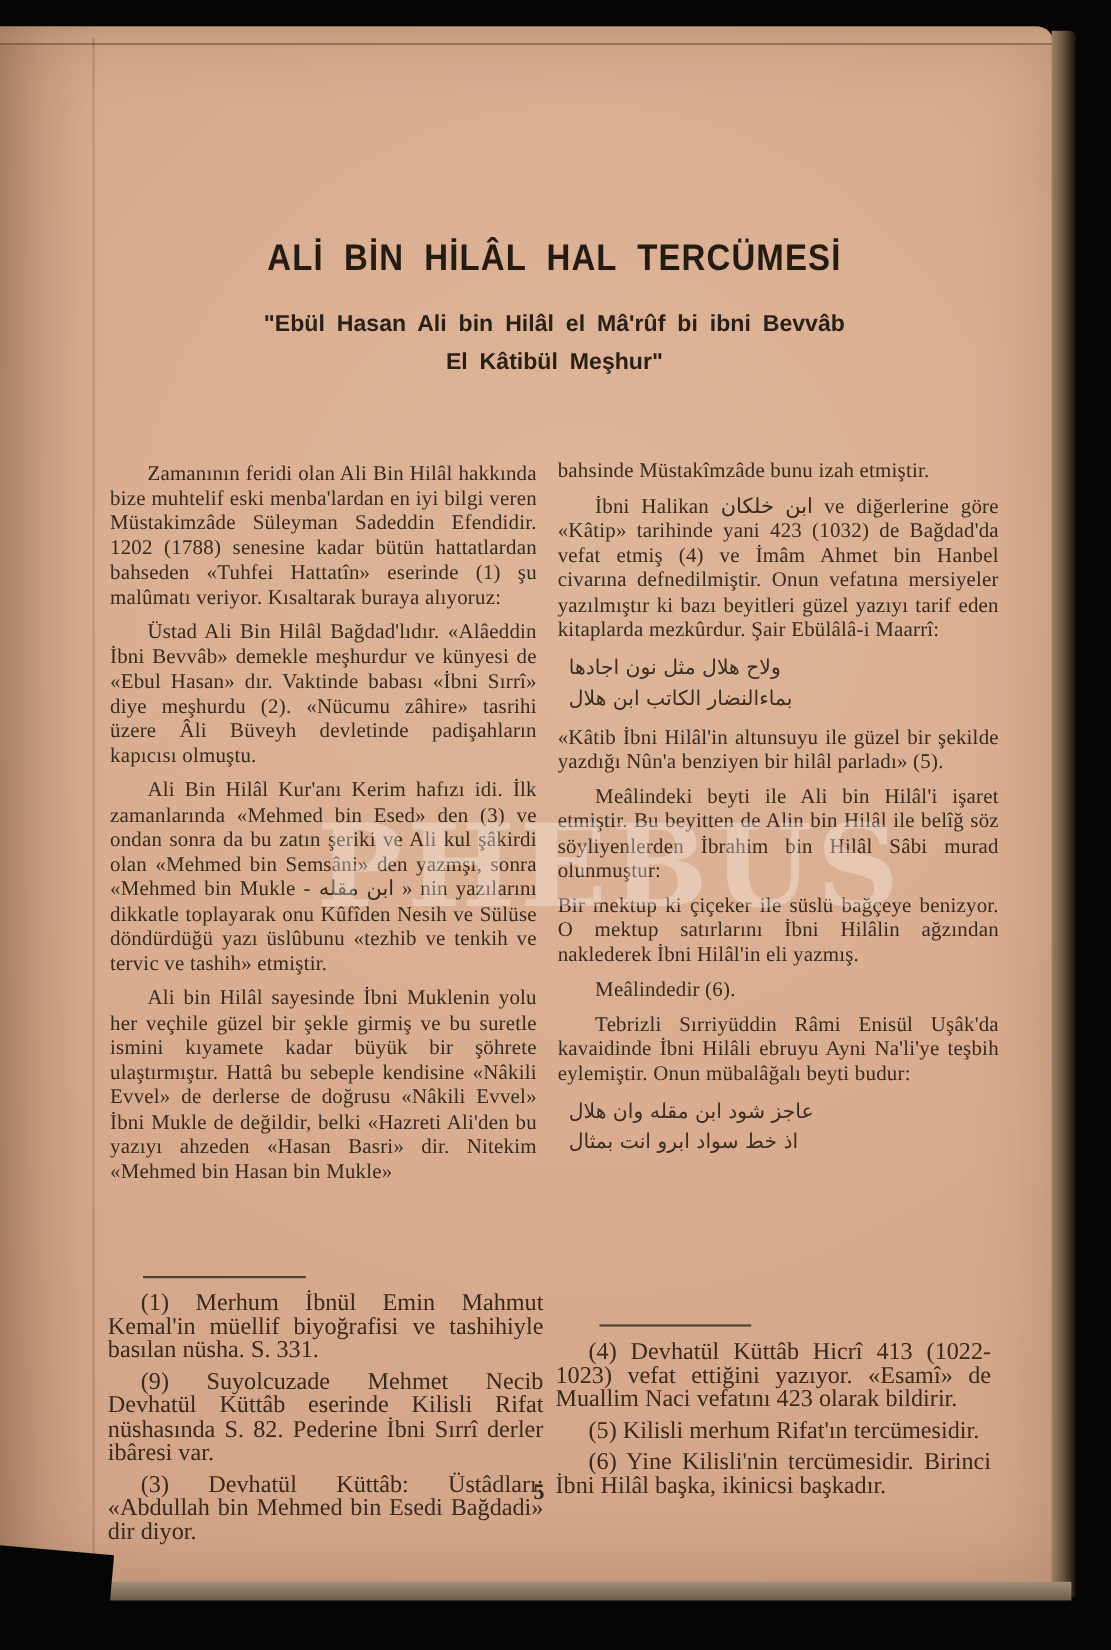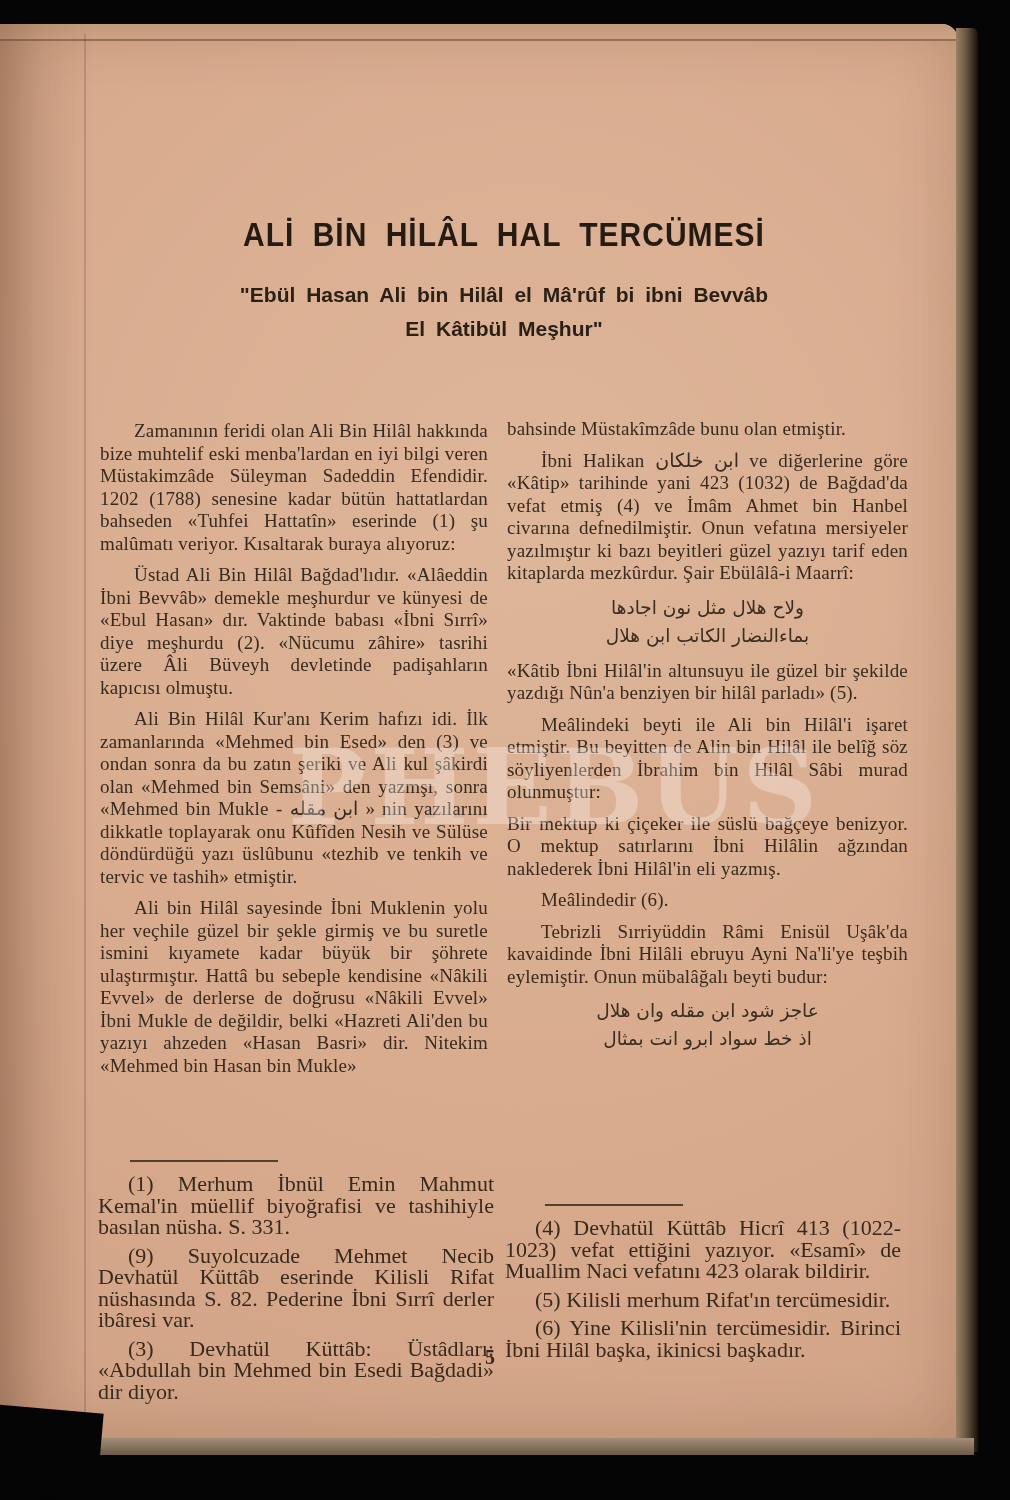--- a/index.html
+++ b/index.html
@@ -57,21 +57,21 @@
   .column{
     position:absolute;top:368px;height:772px;overflow:hidden;
     font-size:19px;line-height:22.5px;text-align:justify;
     color:#372a1f;letter-spacing:0.2px;margin-top:28px;
   }
   .col-left{left:100px;width:388px;}
   .col-right{left:507px;width:401px;top:366px;height:812px;}
   .para{margin:0 0 9px 0;}
   .para.indent{text-indent:34px;}
   .verse{
-    direction:rtl;text-align:center;
+    direction:rtl;text-align:left;
     font-family:"DejaVu Sans",sans-serif;
     font-size:18.5px;line-height:28px;color:#3b2d21;
     margin:5px 0 10px 0;letter-spacing:0;
   }
   .verse div{padding:0 10px;}
 
   .footnotes{
     position:absolute;width:396px;
     font-size:22px;line-height:21.5px;text-align:justify;color:#38291d;
   }
@@ -110,21 +110,21 @@
     </div>
   </div>
 
   <div class="column col-left" id="col-left">
       <div class="para indent">Zamanının feridi olan  Ali Bin Hilâl hakkında bize muhtelif eski menba'lardan en iyi bilgi veren  Müstakimzâde Süleyman Sadeddin Efendidir. 1202 (1788) senesine kadar bütün hattatlardan bahseden «Tuhfei Hattatîn» eserinde (1) şu malûmatı veriyor. Kısaltarak buraya alıyoruz:</div>
       <div class="para indent">Üstad  Ali Bin Hilâl  Bağdad'lıdır. «Alâeddin İbni Bevvâb» demekle meşhurdur ve künyesi de «Ebul Hasan» dır. Vaktinde babası  «İbni Sırrî» diye meşhurdu (2). «Nücumu zâhire» tasrihi üzere Âli Büveyh devletinde  padişahların kapıcısı olmuştu.</div>
       <div class="para indent">Ali Bin Hilâl  Kur'anı Kerim hafızı idi. İlk zamanlarında «Mehmed bin Esed» den (3) ve ondan sonra da bu zatın şeriki ve Ali kul şâkirdi olan «Mehmed bin Semsâni» den yazmşı,  sonra  «Mehmed bin Mukle - ابن مقله » nin  yazılarını  dikkatle toplayarak onu Kûfîden Nesih ve Sülüse döndürdüğü  yazı  üslûbunu  «tezhib  ve tenkih ve tervic ve tashih» etmiştir.</div>
       <div class="para indent">Ali bin Hilâl sayesinde İbni Muklenin yolu her veçhile güzel bir şekle girmiş ve bu suretle ismini kıyamete kadar büyük bir şöhrete ulaştırmıştır. Hattâ bu sebeple kendisine «Nâkili Evvel» de derlerse de  doğrusu  «Nâkili Evvel»  İbni Mukle de değildir, belki «Hazreti Ali'den bu yazıyı ahzeden «Hasan Basri» dir. Nitekim «Mehmed bin Hasan bin Mukle»</div>
     </div>
   <div class="column col-right" id="col-right">
-      <div class="para">bahsinde Müstakîmzâde bunu olan etmiştir.</div>
+      <div class="para">bahsinde Müstakîmzâde bunu izah etmiştir.</div>
       <div class="para indent">İbni Halikan ابن خلكان  ve diğerlerine göre «Kâtip» tarihinde yani 423 (1032) de Bağdad'da vefat etmiş (4) ve İmâm Ahmet bin Hanbel civarına defnedilmiştir. Onun vefatına  mersiyeler  yazılmıştır ki  bazı beyitleri güzel yazıyı tarif eden kitaplarda mezkûrdur. Şair Ebülâlâ-i Maarrî:</div>
       <div class="verse" dir="rtl">
         <div>ولاح هلال مثل نون اجادها</div>
         <div>بماءالنضار الكاتب ابن هلال</div>
       </div>
       <div class="para">«Kâtib İbni Hilâl'in altunsuyu ile  güzel bir şekilde yazdığı Nûn'a benziyen bir hilâl parladı» (5).</div>
       <div class="para indent">Meâlindeki beyti ile  Ali bin Hilâl'i işaret etmiştir. Bu beyitten de  Alin bin Hilâl ile belîğ söz söyliyenlerden İbrahim bin Hilâl Sâbi murad olunmuştur:</div>
       <div class="para">Bir mektup ki çiçeker ile süslü bağçeye benizyor. O mektup satırlarını İbni Hilâlin ağzından naklederek  İbni Hilâl'in eli yazmış.</div>
       <div class="para indent">Meâlindedir (6).</div>
       <div class="para indent">Tebrizli  Sırriyüddin  Râmi  Enisül Uşâk'da kavaidinde  İbni Hilâli  ebruyu Ayni Na'li'ye teşbih eylemiştir. Onun mübalâğalı beyti budur:</div>

